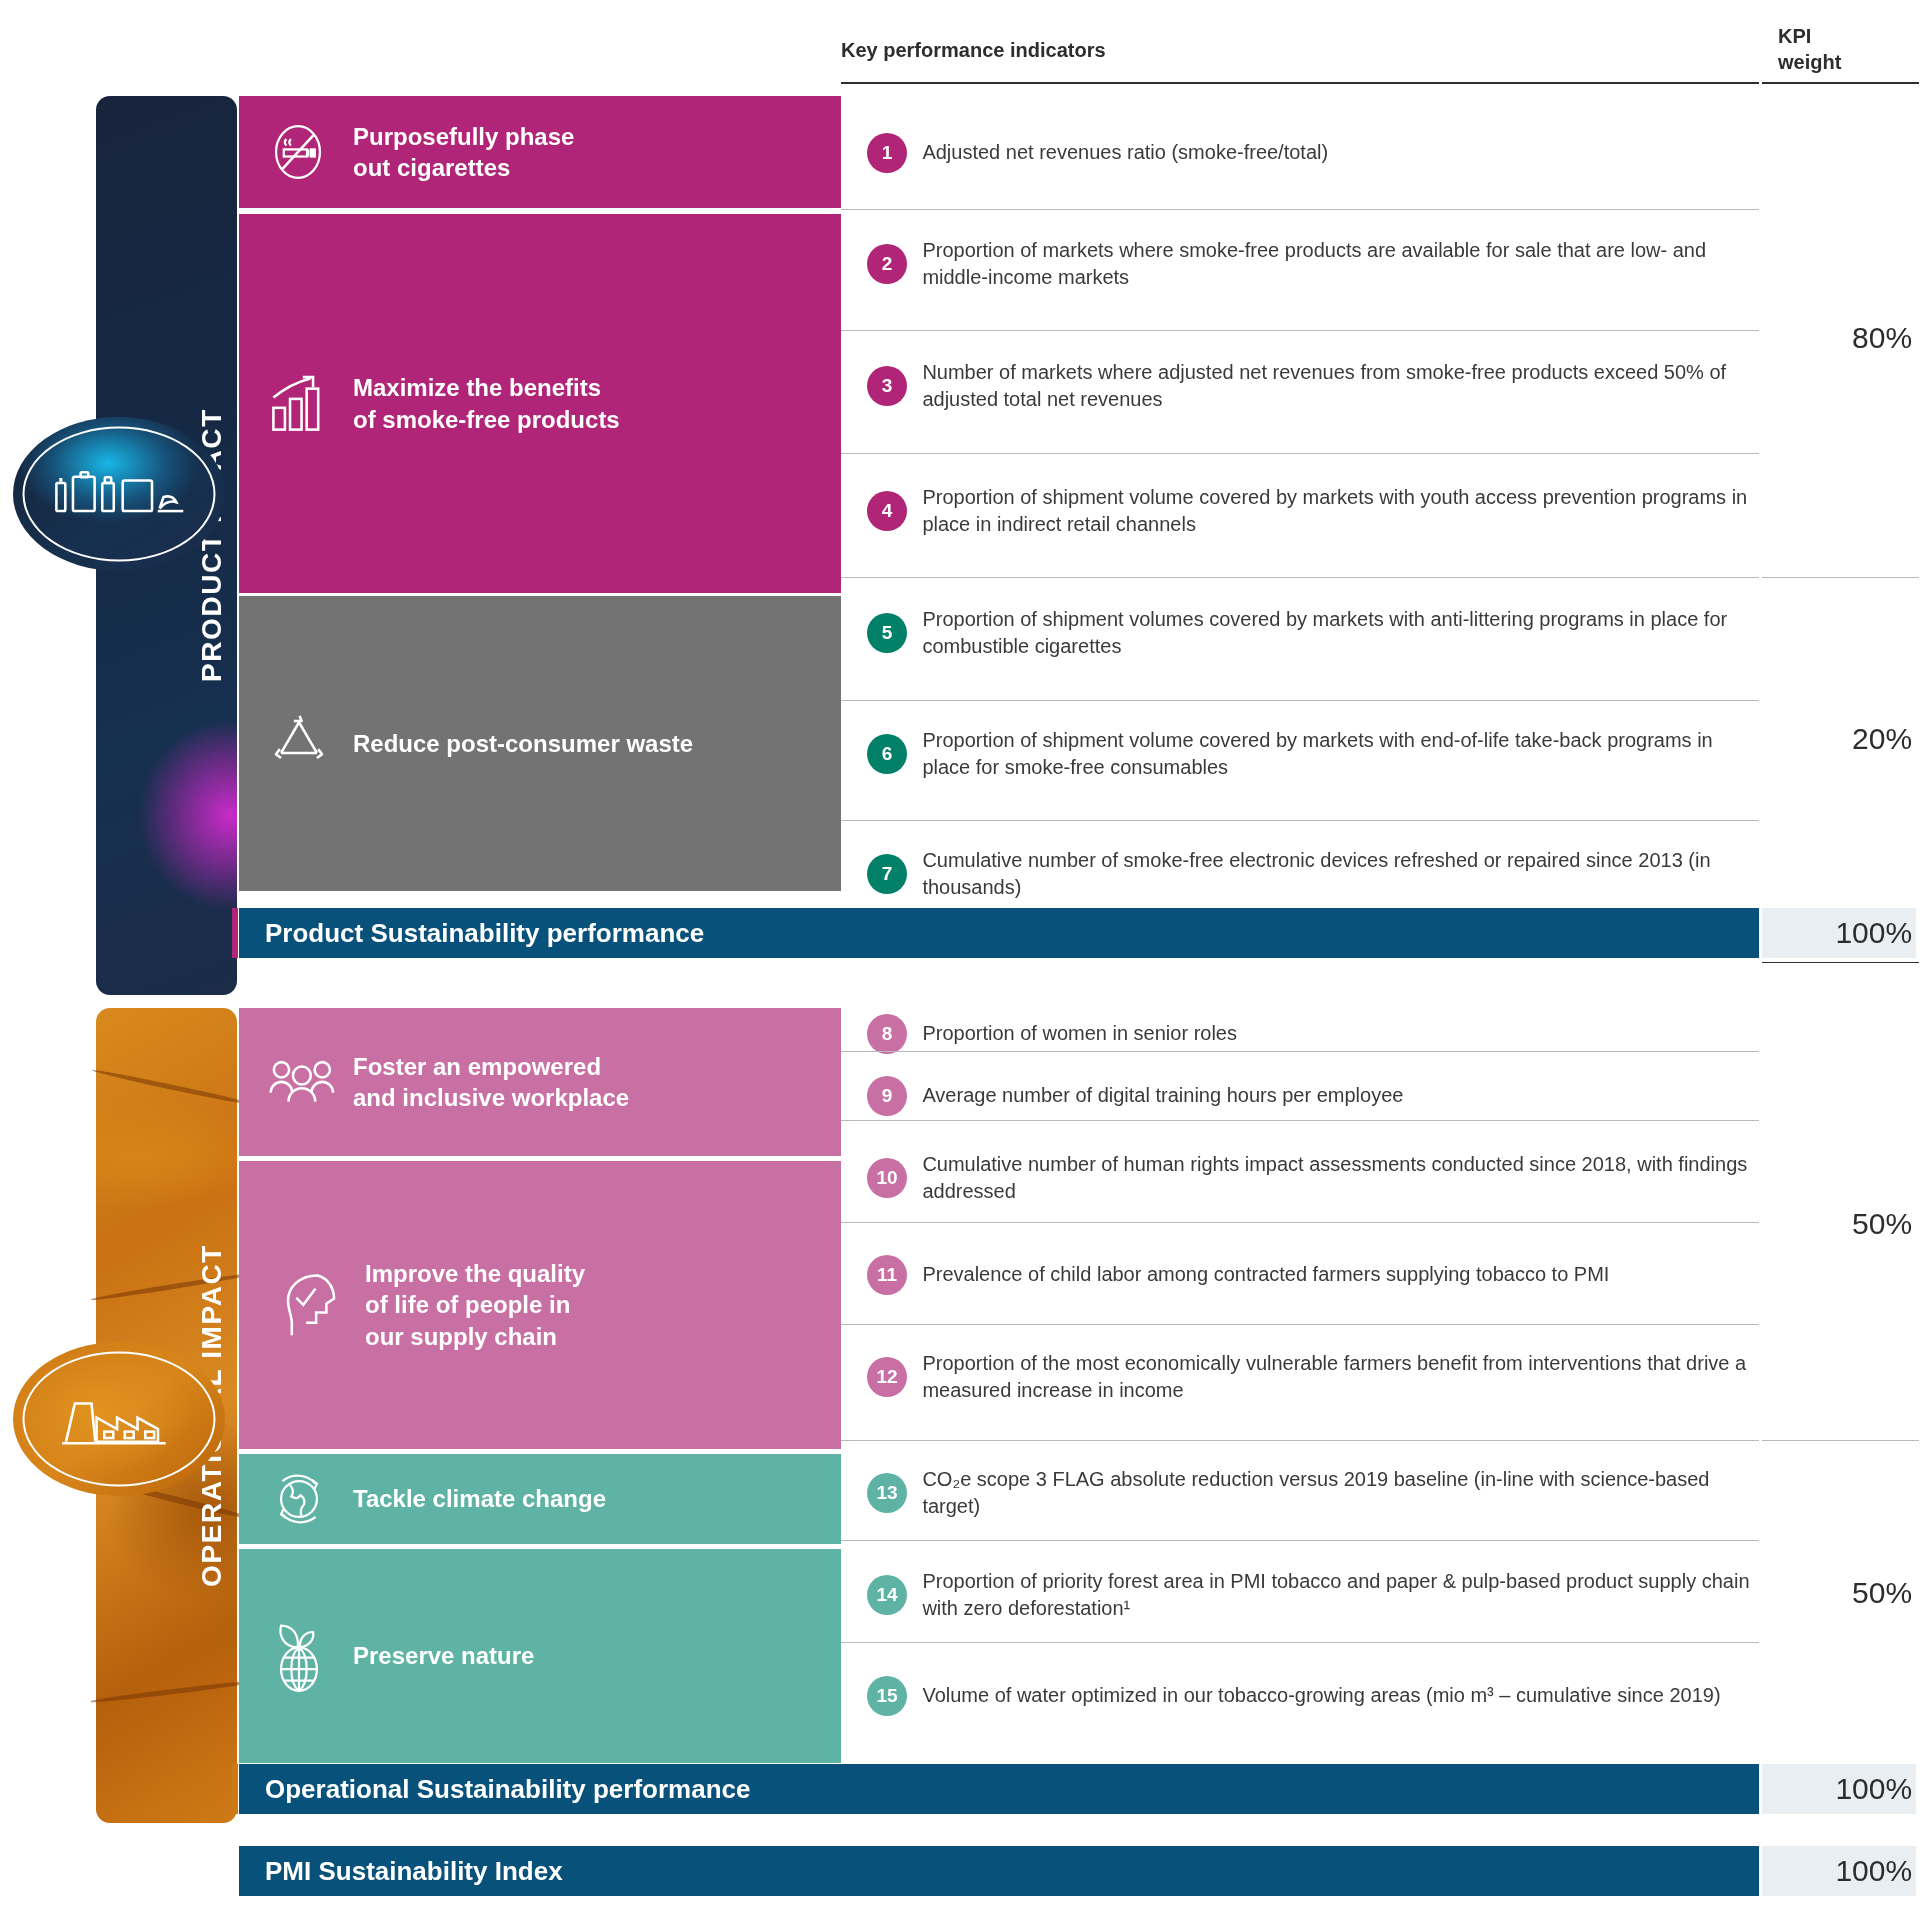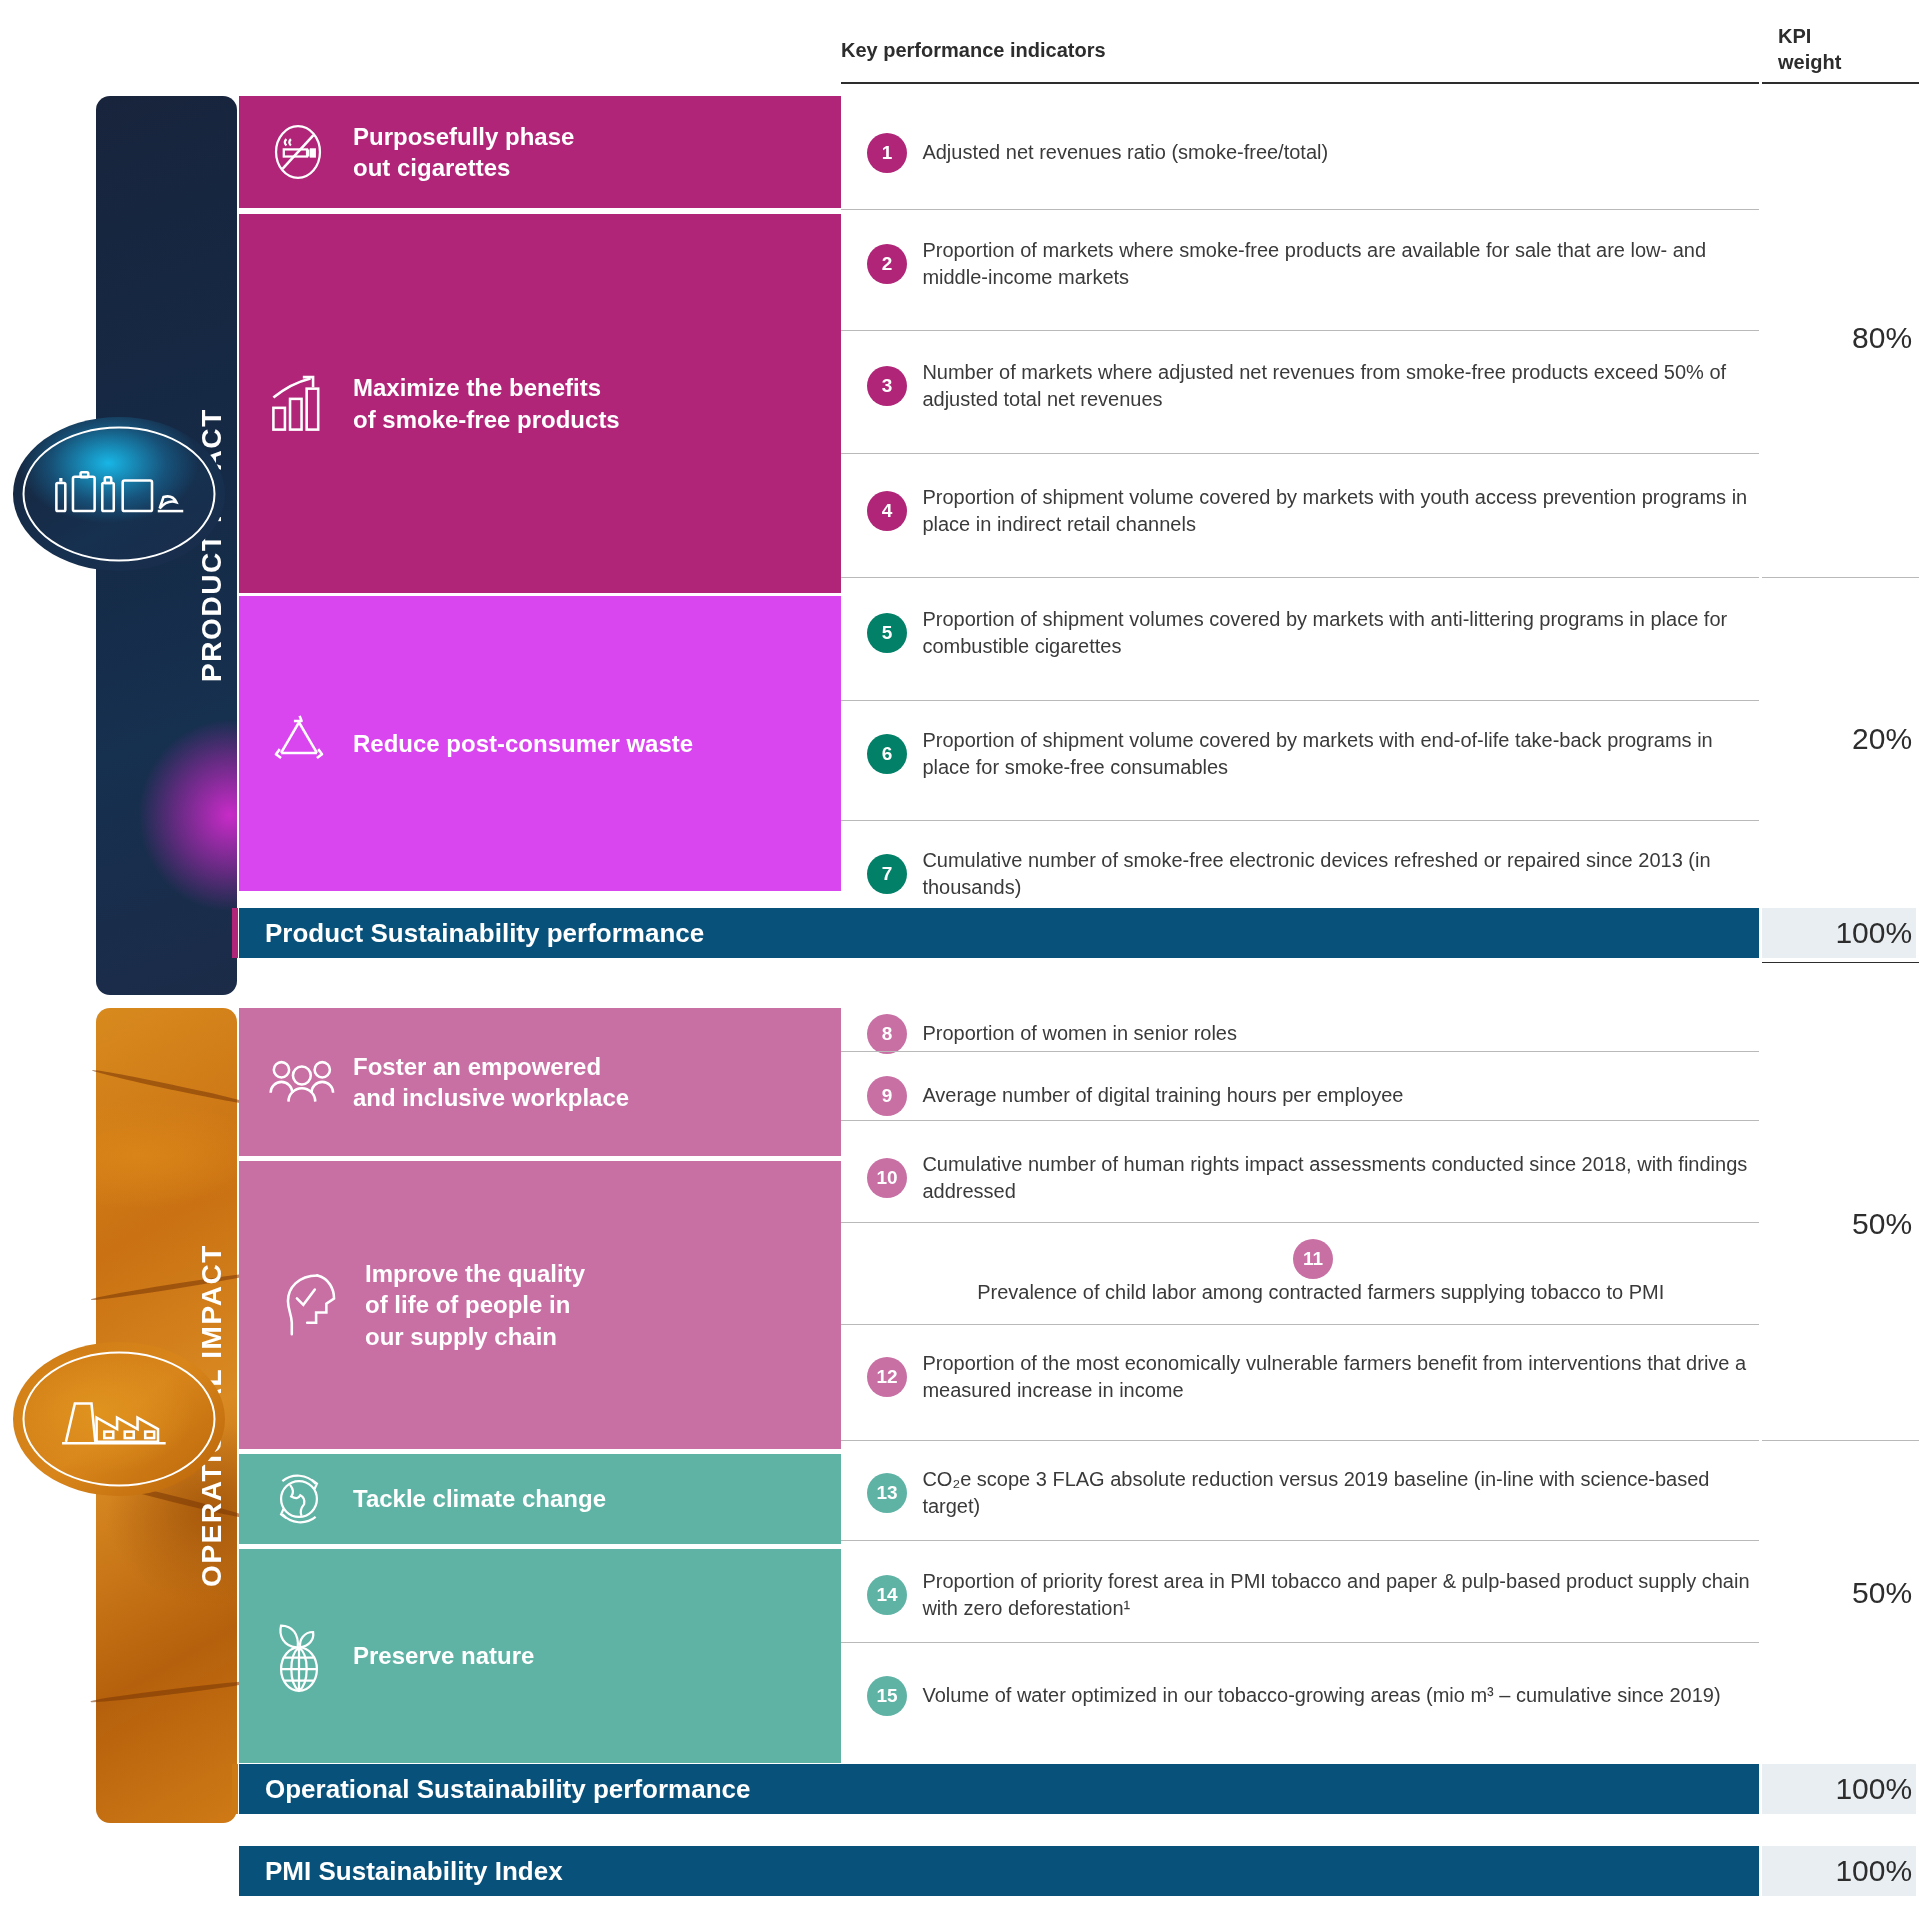--- a/index.html
+++ b/index.html
@@ -171,21 +171,21 @@
         <rect x="36" y="42" width="18" height="48"></rect>
         <rect x="62" y="26" width="18" height="64"></rect>
         <path d="M10 40 q26 -22 58 -30" stroke-width="4"></path>
         <path d="M56 8 h16 v16"></path>
       </svg>
     </div>
     <div class="t-label">Maximize the benefits
 of smoke-free products</div>
   </div>
 
-  <div class="theme" style="top:596px;height:295px;background:#d946ef;">
+  <div class="theme" style="top:596px;height:295px;background:#737373;">
     <div class="t-icon">
       <svg width="64" height="64" viewBox="0 0 100 100" fill="none" stroke="#fff" stroke-width="4" stroke-linejoin="round">
         <path d="M50 16 L64 40 M50 16 L36 40 M36 40 L22 64 M22 64 L78 64 M78 64 L64 40"></path>
         <path d="M42 14 h12 l-3 -8"></path>
         <path d="M20 58 l-6 8 8 6"></path>
         <path d="M80 58 l6 8 -8 6"></path>
       </svg>
     </div>
     <div class="t-label">Reduce post-consumer waste</div>
   </div>
@@ -329,21 +329,21 @@
     <div class="ktext">Average number of digital training hours per employee</div>
   </div>
   <div class="kpi-rule" style="top:1120px;"></div>
 
   <div class="kpi" style="top:1142px;height:71px;">
     <div class="num" style="background:#c86fa4;">10</div>
     <div class="ktext">Cumulative number of human rights impact assessments conducted since 2018, with findings addressed</div>
   </div>
   <div class="kpi-rule" style="top:1222px;"></div>
 
-  <div class="kpi" style="top:1239px;height:71px;flex-direction:column;">
+  <div class="kpi" style="top:1239px;height:71px;">
     <div class="num" style="background:#c86fa4;">11</div>
     <div class="ktext">Prevalence of child labor among contracted farmers supplying tobacco to PMI</div>
   </div>
   <div class="kpi-rule" style="top:1324px;"></div>
 
   <div class="kpi" style="top:1341px;height:71px;">
     <div class="num" style="background:#c86fa4;">12</div>
     <div class="ktext">Proportion of the most economically vulnerable farmers benefit from interventions that drive a measured increase in income</div>
   </div>
   <div class="kpi-rule" style="top:1440px;"></div>

